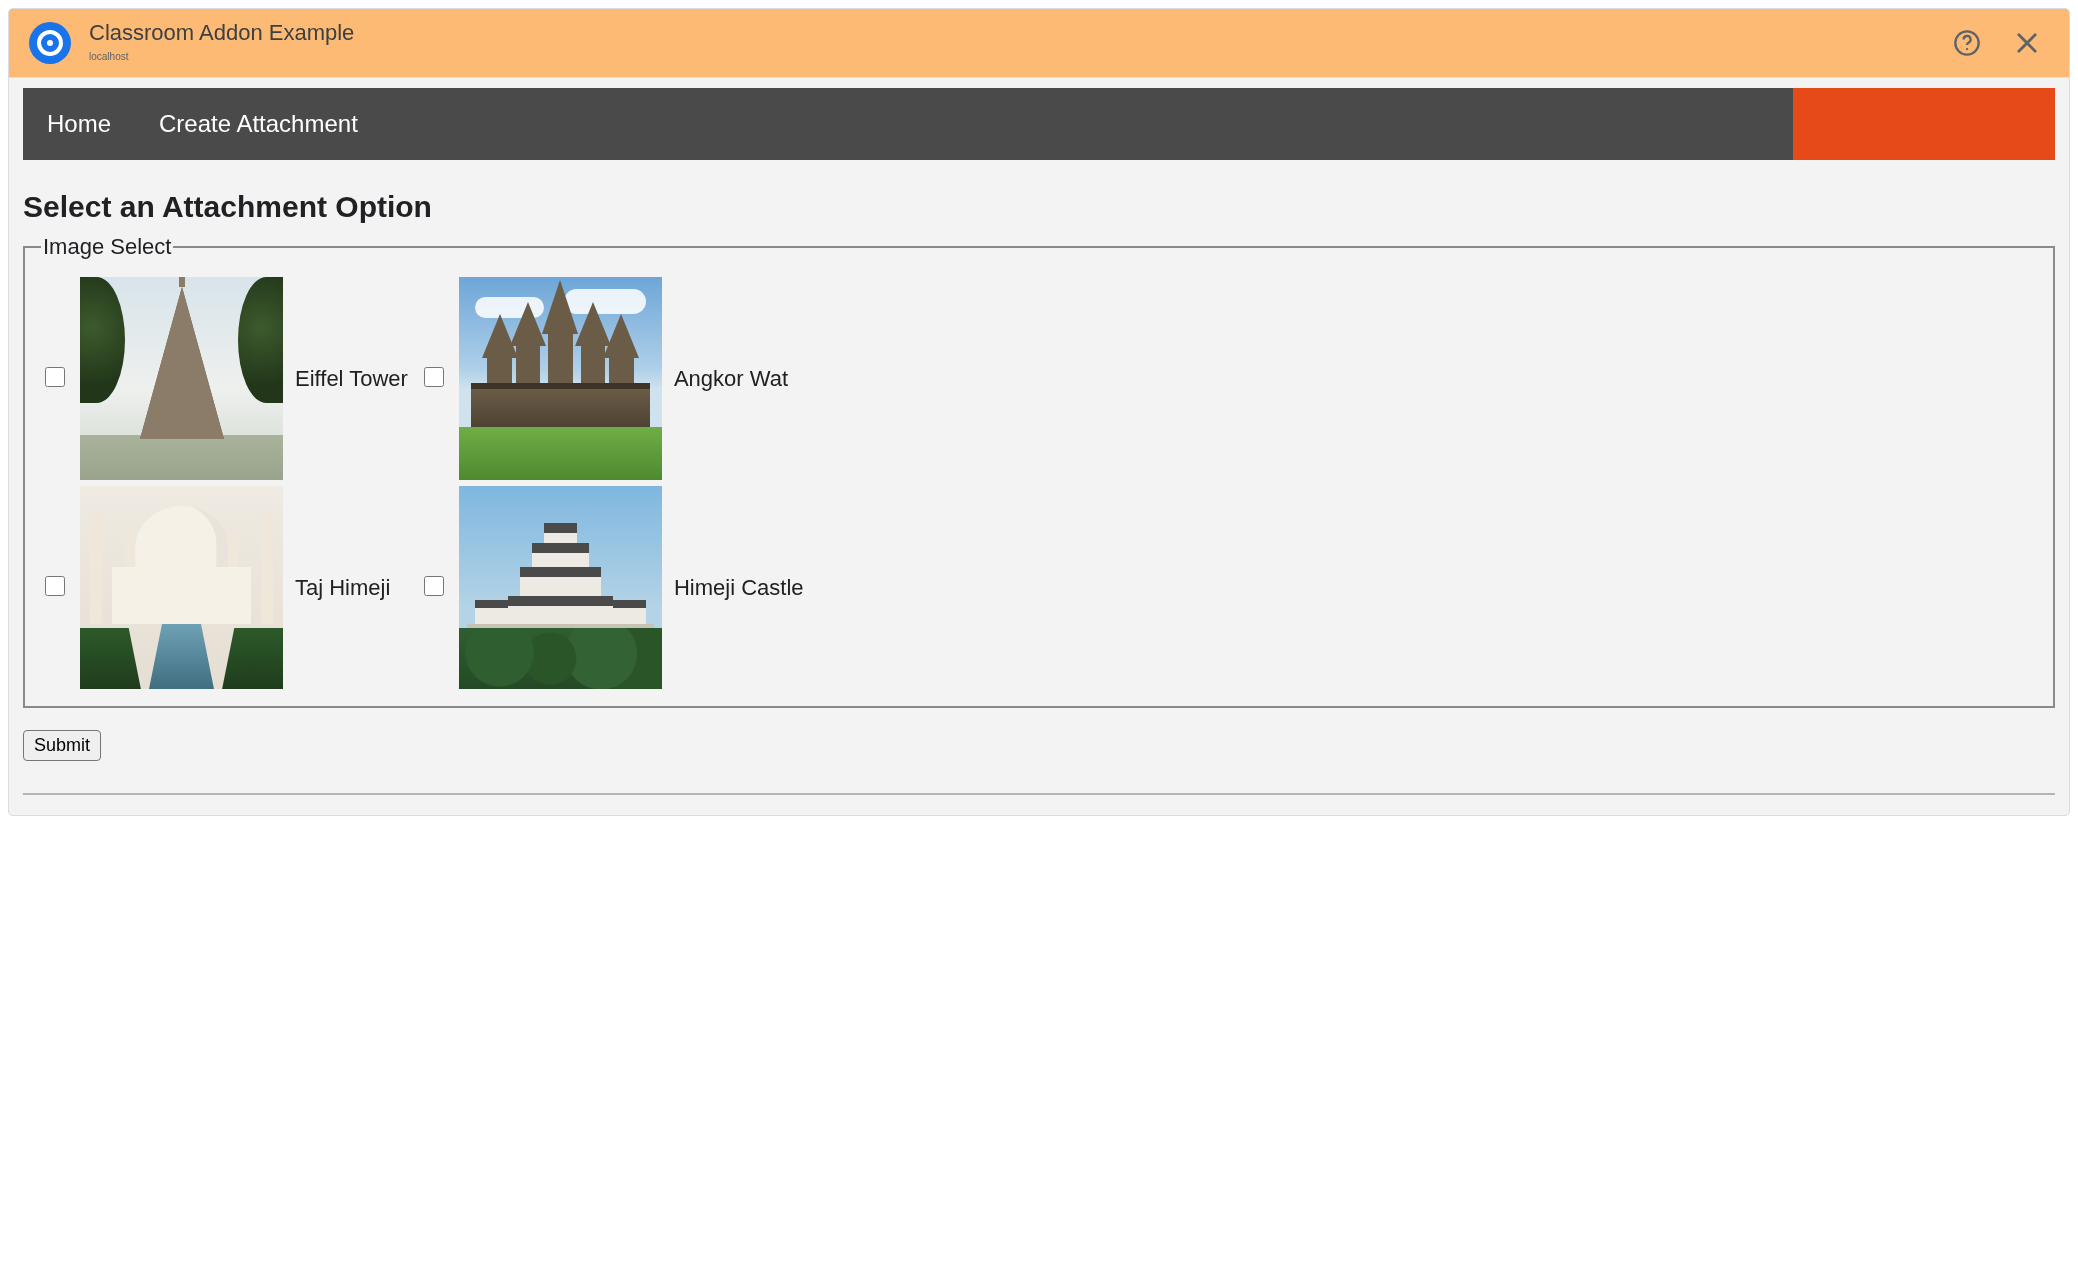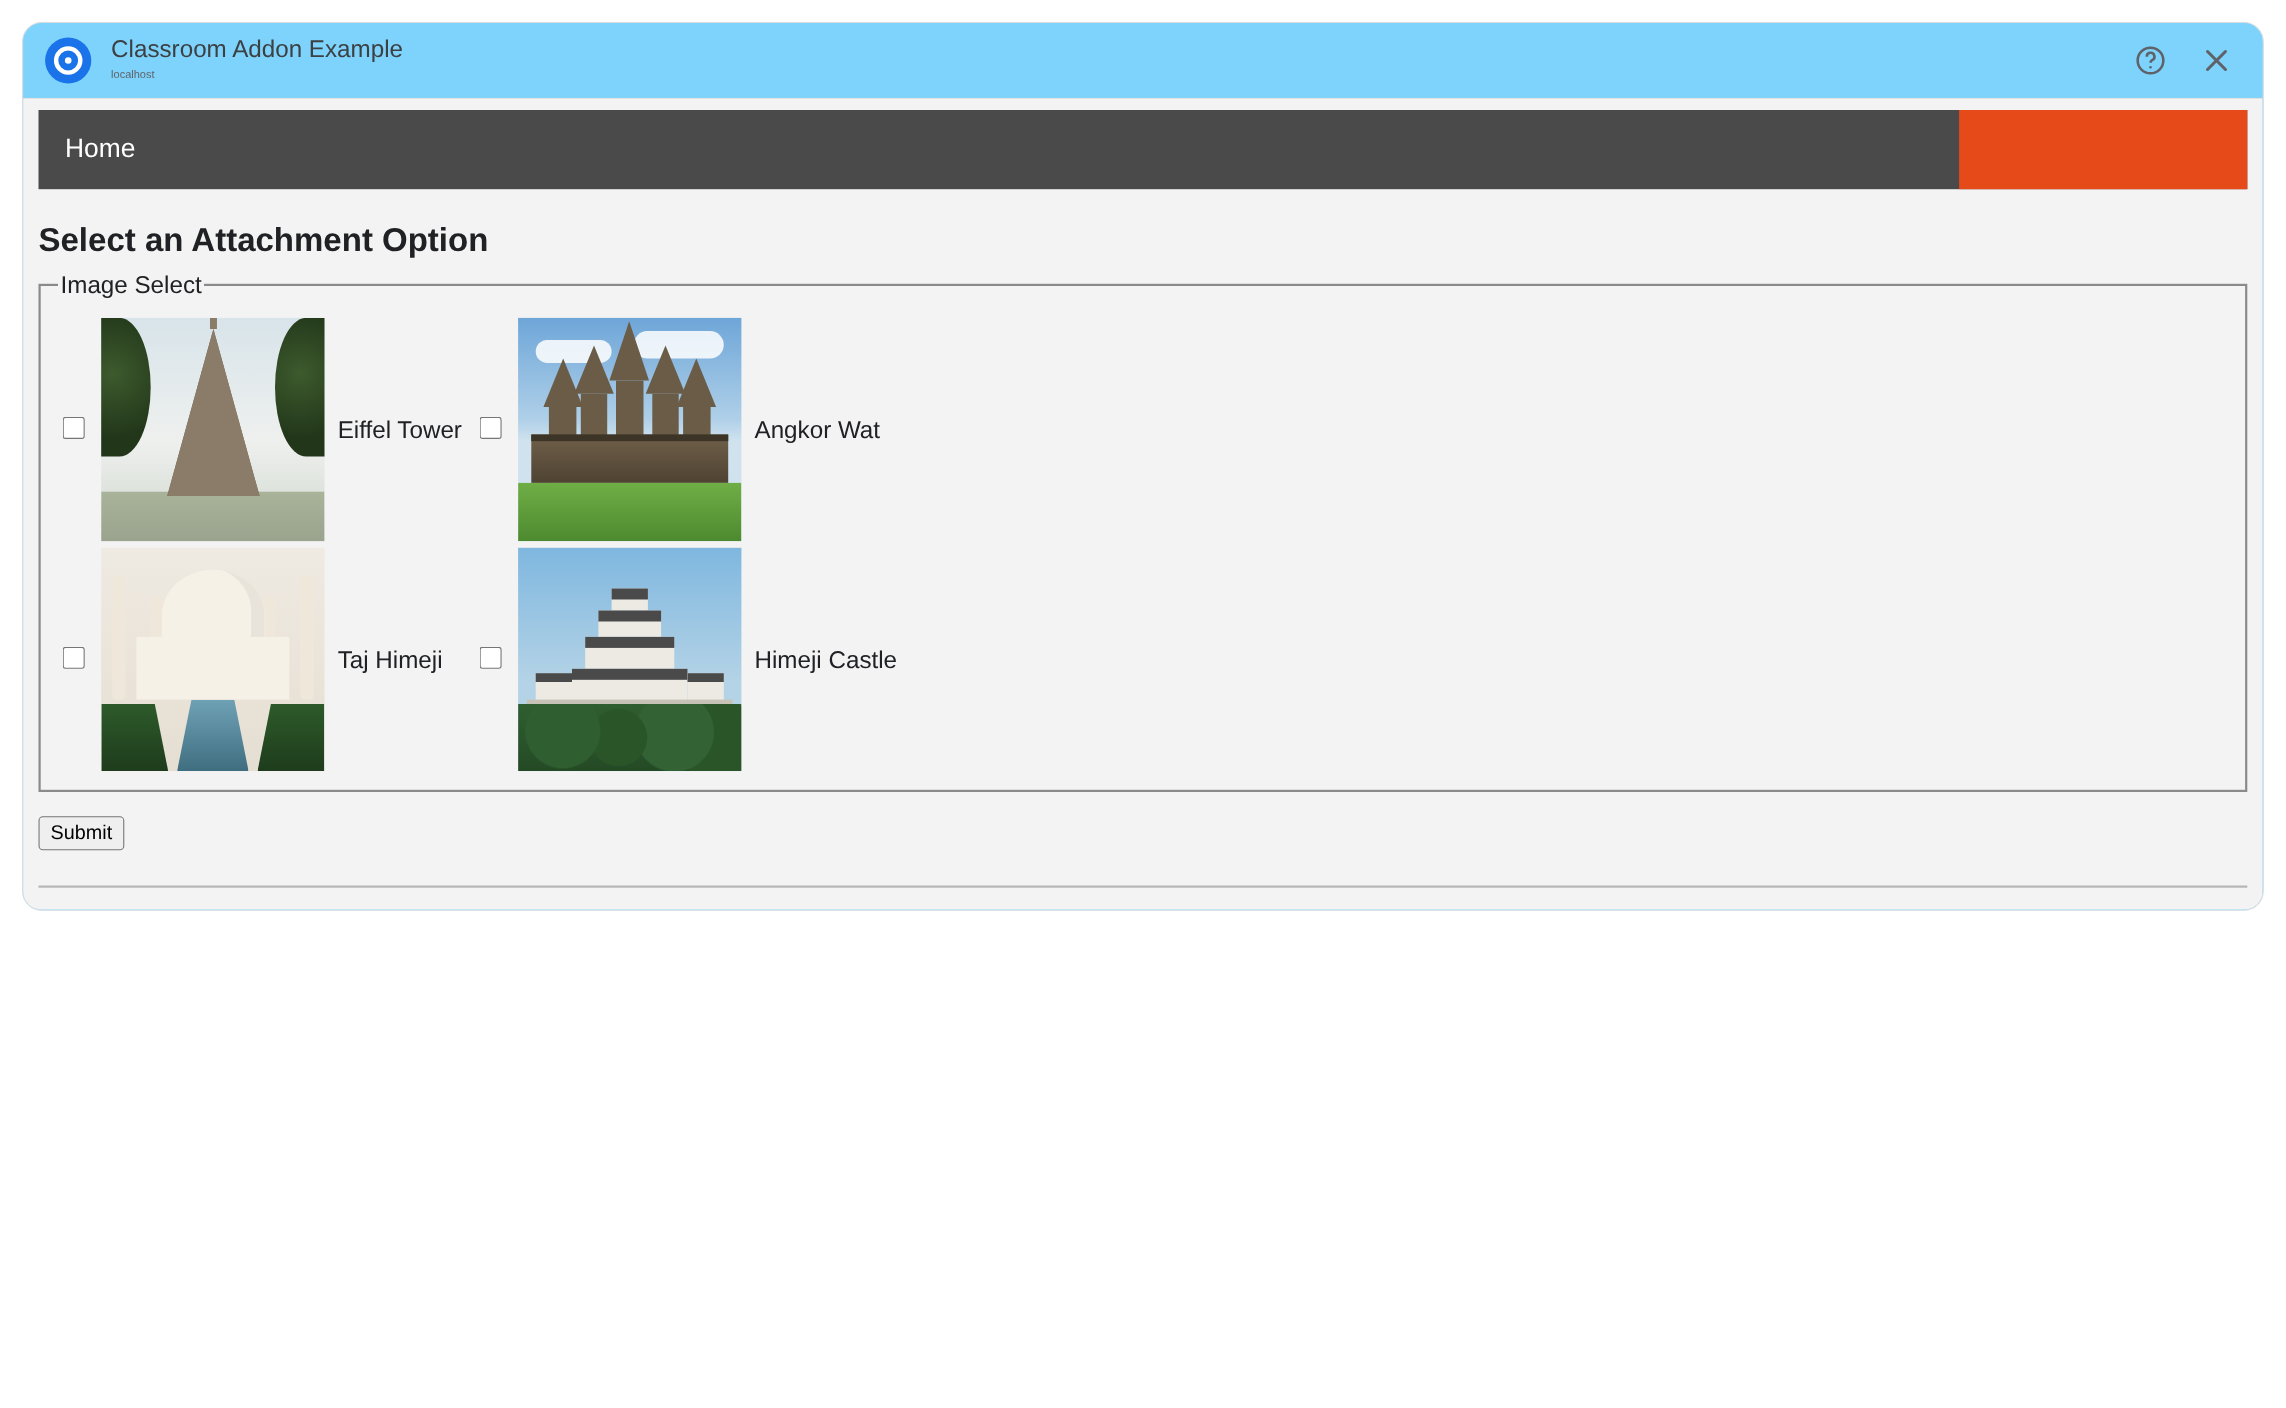--- a/index.html
+++ b/index.html
@@ -5,24 +5,24 @@
     * { box-sizing: border-box; }
     html, body {
       margin: 0;
       padding: 0;
       height: 100%;
       font-family: Arial, Helvetica, sans-serif;
       background: #fff;
     }
     .dialog {
       border: 1px solid #dadce0;
-      border-radius: 18px;
-      margin: 20px;
+      border-radius: 5px;
+      margin: 8px;
       overflow: hidden;
-      background: #7dd3fc;
+      background: #fdba74;
     }
     .header {
       display: flex;
       align-items: center;
       padding: 10px 24px 10px 20px;
       border-bottom: 1px solid #e0e0e0;
     }
     .app-logo {
       width: 42px;
       height: 42px;
@@ -313,20 +313,21 @@
           <line x1="5" y1="5" x2="19" y2="19"></line>
           <line x1="19" y1="5" x2="5" y2="19"></line>
         </svg>
       </span>
     </div>
   </div>
 
   <div class="content-area">
     <div class="navbar">
       <a class="nav-link">Home</a>
+      <a class="nav-link">Create Attachment</a>
       <div class="nav-accent"></div>
     </div>
 
     <h2 class="page-title">Select an Attachment Option</h2>
 
     <fieldset class="image-choices">
       <legend>Image Select</legend>
       <table class="choices">
         <tbody>
             <tr>

